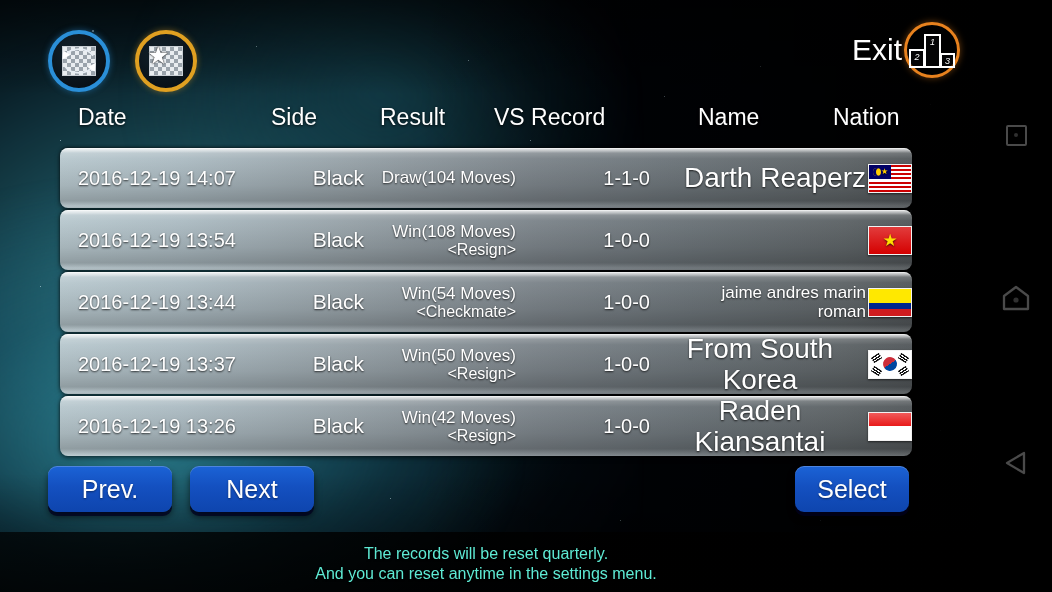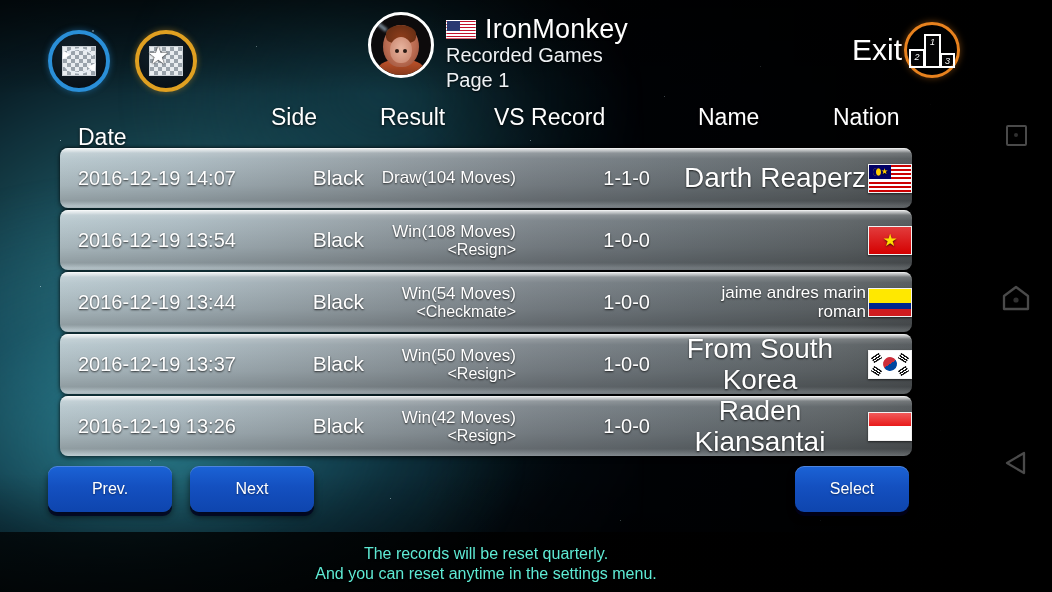--- a/index.html
+++ b/index.html
@@ -331,21 +331,21 @@
   
   .fl-id { background: linear-gradient(to bottom, #f05a5a 0%, #e81818 50%, #ffffff 50%, #ffffff 100%); }
 
   
   .btn {
     position: absolute;
     border-radius: 9px;
     background: linear-gradient(to bottom, #1b63d6 0%, #1450c0 45%, #0e45ae 100%);
     color: #ffffff;
     display: flex; align-items: center; justify-content: center;
-    font-size: 16px;
+    font-size: 25px;
     box-shadow: 0 4px 0 rgba(0,0,30,.72), 0 5px 7px rgba(0,0,0,.6),
                 0 1px 0 rgba(255,255,255,.22) inset;
     text-shadow: 0 1px 2px rgba(0,0,0,.45);
     cursor: pointer;
   }
   .btn-prev   { left: 48px;  top: 466px; width: 124px; height: 46px; }
   .btn-next   { left: 190px; top: 466px; width: 124px; height: 46px; }
   .btn-select { left: 795px; top: 466px; width: 114px; height: 46px; }
 
   
@@ -439,55 +439,34 @@
         <polygon points="6,12 14,17 5,22" fill="#ffffff"></polygon>
         <polygon points="42,36 34,31 43,26" fill="#ffffff"></polygon>
       </svg>
     </div>
     <div class="mode-icon gold">
       <div class="checker"></div>
       <span class="star-badge">★</span>
     </div>
   </div>
 
-  <div class="header-user">
-    <div class="avatar">
-      <div class="ape-body"></div>
-      <div class="ape-head"></div>
-      <div class="ape-hair"></div>
-      <div class="ape-face"></div>
-      <div class="ape-eye l"></div>
-      <div class="ape-eye r"></div>
-      <div class="sheen"></div>
-    </div>
-    <div class="user-block">
-      <div class="user-line">
-        <div class="flag-us">
-          <div class="canton"></div>
-        </div>
-        <div class="username">IronMonkey</div>
-      </div>
-      <div class="subtitle">Recorded Games</div>
-      <div class="subtitle">Page 1</div>
-    </div>
-  </div>
 
   <div class="exit-wrap">
     <div class="exit-label">Exit</div>
     <div class="podium-circle">
       <div class="podium">
         <div class="pod p2">2</div>
         <div class="pod p1">1</div>
         <div class="pod p3">3</div>
       </div>
     </div>
   </div>
 
   <div class="col-headers" id="col-headers">
-      <div class="ch" style="left: 78px; margin-top: 20px;">Date</div>
+      <div class="ch" style="left: 78px;">Date</div>
       <div class="ch" style="left: 271px;">Side</div>
       <div class="ch" style="left: 380px;">Result</div>
       <div class="ch" style="left: 494px;">VS Record</div>
       <div class="ch" style="left: 698px;">Name</div>
       <div class="ch" style="left: 833px;">Nation</div>
     </div>
 
   <div class="rows" id="rows">
       <div class="row">
         <div class="cell c-date">

